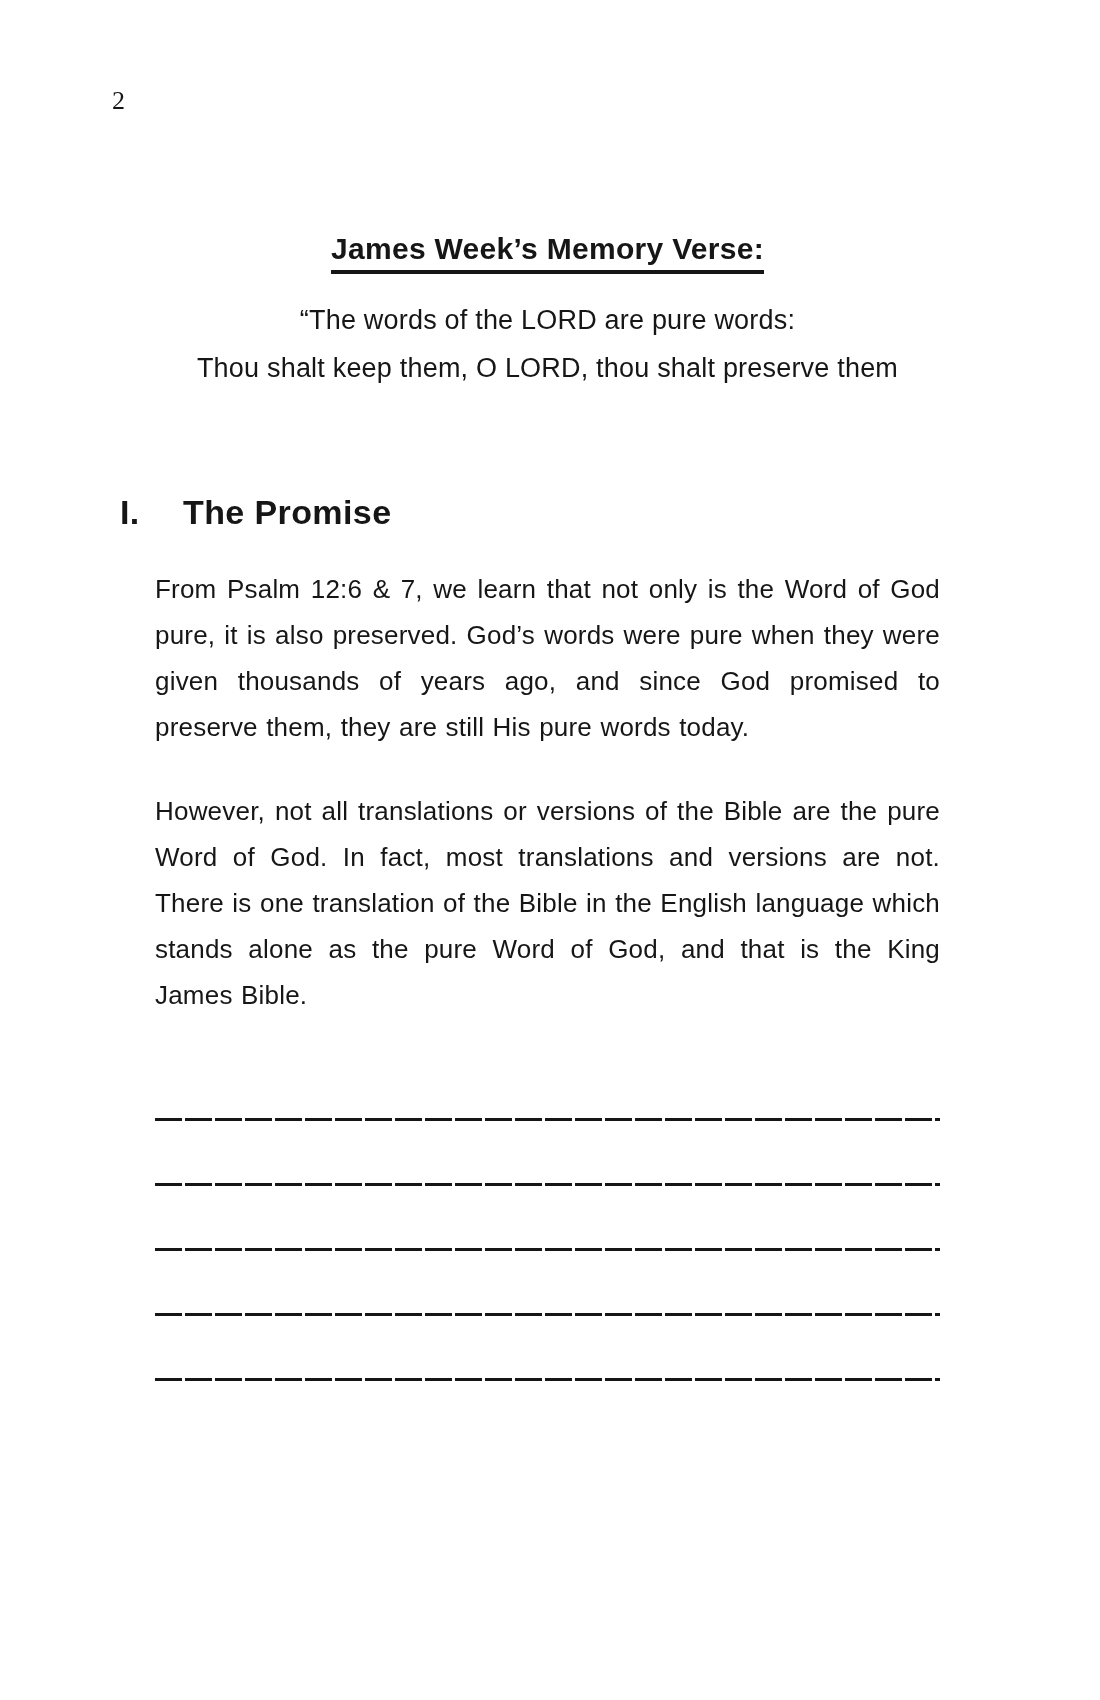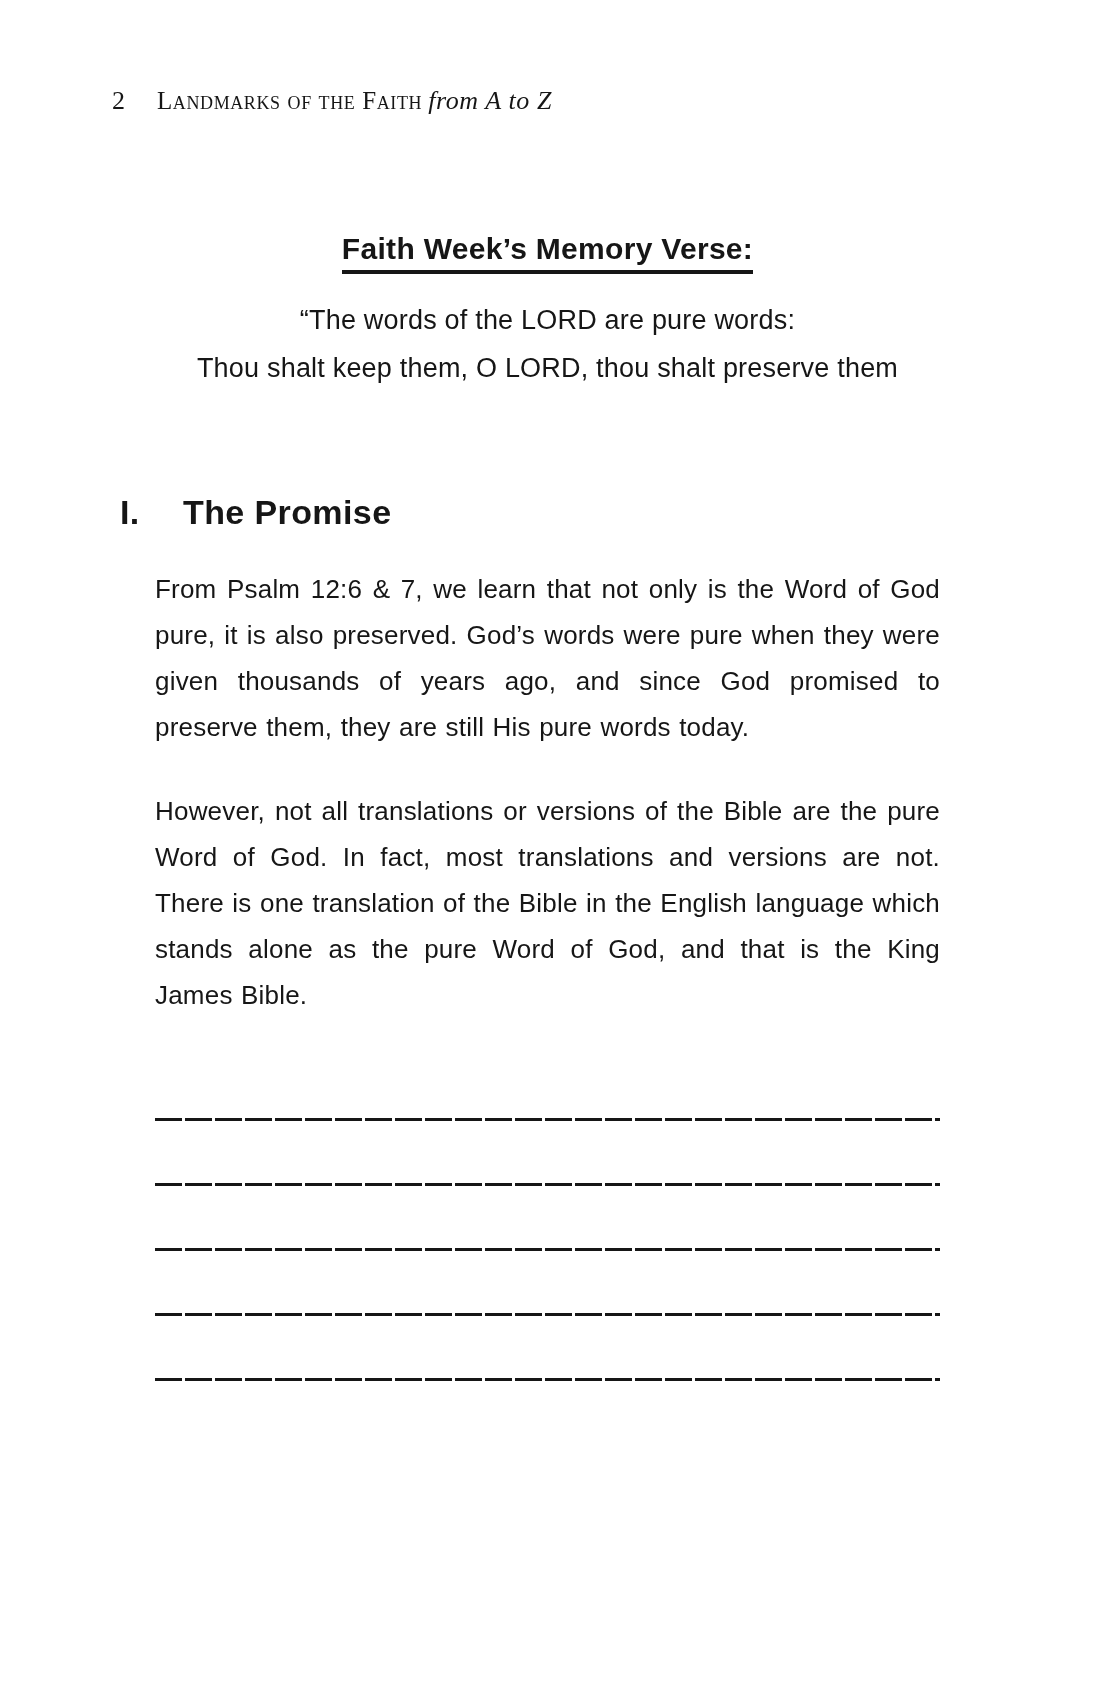--- a/index.html
+++ b/index.html
@@ -83,28 +83,25 @@
     );
   }
 </style>
 </head>
 <body>
 
 <div class="page">
 
   <header class="page-header">
     <span class="page-number">2</span>
-    <span class="book-title">
-      <span>Landmarks of the Faith</span><span class="title-script">from A to Z</span>
-    </span>
   </header>
 
   <section class="memory-section">
     <div class="memory-heading">
-      <span class="underlined">Faith Week’s Memory Verse:</span>
+      <span class="underlined">James Week’s Memory Verse:</span>
     </div>
     <div class="verse-block">
       <div class="verse-line">“The words of the LORD are pure words:</div>
       <div class="verse-line">Thou shalt keep them, O LORD, thou shalt preserve them</div>
     </div>
   </section>
 
   <section class="lesson-section">
     <h1 class="section-heading">
       <span class="numeral">I.</span>

